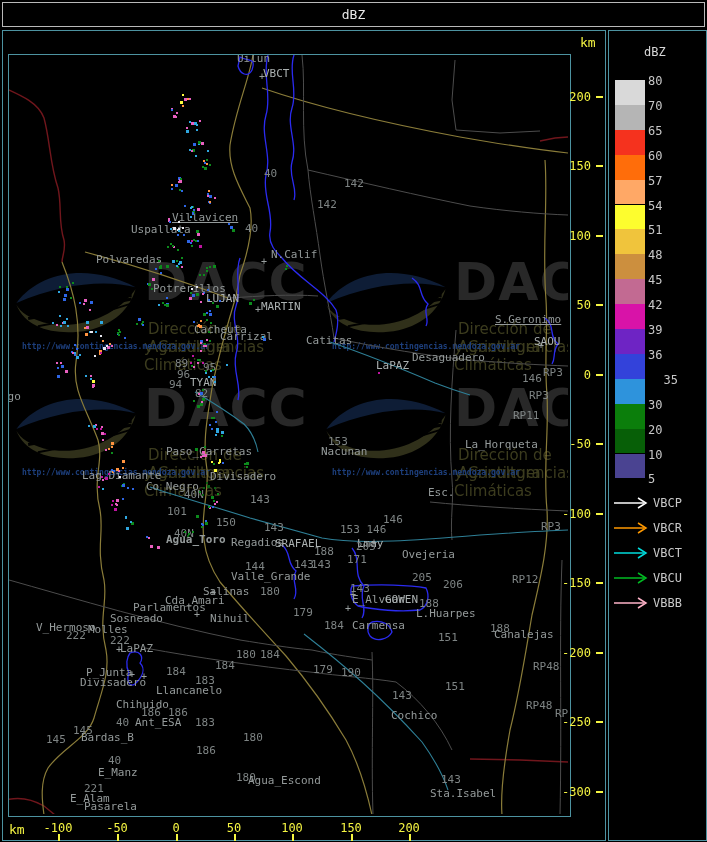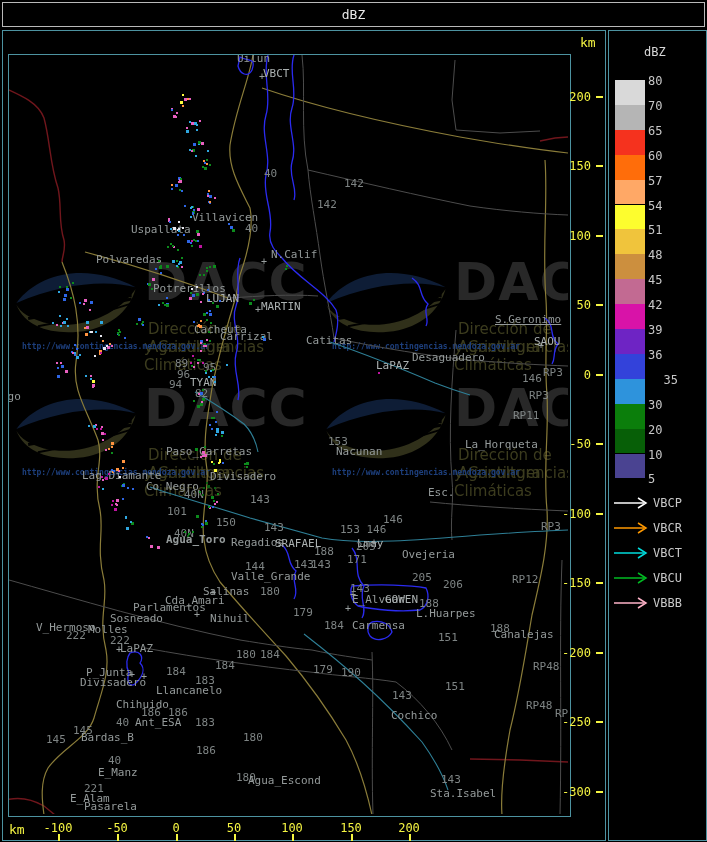--- a/index.html
+++ b/index.html
@@ -168,21 +168,21 @@
         <path d="M372,622 C382,620 390,624 392,632 C388,640 376,642 370,636 C366,630 368,624 372,622 Z"></path>
         <path d="M240,57 C250,62 256,58 252,70 C248,78 240,74 238,66 Z"></path>
       </g>
     </svg>
     <div id="labels" class="abs" style="left:0;top:0;width:100%;height:100%;">
         <div class="mlab " style="left: 228px; top: -2px;">Uilun</div>
         <div class="mlab st" style="left: 254px; top: 13px;">VBCT</div>
         <div class="mlab rt" style="left: 255px; top: 113px;">40</div>
         <div class="mlab rt" style="left: 335px; top: 123px;">142</div>
         <div class="mlab rt" style="left: 308px; top: 144px;">142</div>
-        <div class="mlab " style="left: 183px; top: 157px;">Villavicen</div>
+        <div class="mlab " style="left: 163px; top: 157px; text-decoration: underline;">Villavicen</div>
         <div class="mlab rt" style="left: 236px; top: 168px;">40</div>
         <div class="mlab " style="left: 122px; top: 169px;">Uspallata</div>
         <div class="mlab " style="left: 262px; top: 194px;">N.Calif</div>
         <div class="mlab " style="left: 87px; top: 199px;">Polvaredas</div>
         <div class="mlab " style="left: 144px; top: 228px;">Potrerillos</div>
         <div class="mlab st" style="left: 197px; top: 238px;">LUJAN</div>
         <div class="mlab st" style="left: 252px; top: 246px;">MARTIN</div>
         <div class="mlab " style="left: 185px; top: 269px;">Cacheuta</div>
         <div class="mlab " style="left: 211px; top: 276px;">Carrizal</div>
         <div class="mlab " style="left: 297px; top: 280px;">Catitas</div>
@@ -195,21 +195,21 @@
         <div class="mlab rt" style="left: 520px; top: 335px;">RP3</div>
         <div class="mlab rt" style="left: 504px; top: 355px;">RP11</div>
         <div class="mlab rt" style="left: 166px; top: 303px;">89</div>
         <div class="mlab rt" style="left: 194px; top: 307px;">95</div>
         <div class="mlab rt" style="left: 168px; top: 314px;">96</div>
         <div class="mlab rt" style="left: 160px; top: 324px;">94</div>
         <div class="mlab st" style="left: 181px; top: 322px;">TYAN</div>
         <div class="mlab rt" style="left: 186px; top: 333px;">82</div>
         <div class="mlab " style="left: -8px; top: 336px;">ago</div>
         <div class="mlab rt" style="left: 319px; top: 381px;">153</div>
-        <div class="mlab " style="left: 327px; top: 391px; text-align: center;">Nacunan</div>
+        <div class="mlab " style="left: 312px; top: 391px; text-align: center;">Nacunan</div>
         <div class="mlab " style="left: 157px; top: 391px;">Paso_Carretas</div>
         <div class="mlab " style="left: 456px; top: 384px;">La_Horqueta</div>
         <div class="mlab " style="left: 201px; top: 416px;">Divisadero</div>
         <div class="mlab " style="left: 73px; top: 415px;">Lag.Diamante</div>
         <div class="mlab " style="left: 137px; top: 426px;">Co_Negro</div>
         <div class="mlab rt" style="left: 175px; top: 434px;">40N</div>
         <div class="mlab " style="left: 419px; top: 432px;">Esc.</div>
         <div class="mlab rt" style="left: 241px; top: 439px;">143</div>
         <div class="mlab rt" style="left: 158px; top: 451px;">101</div>
         <div class="mlab rt" style="left: 207px; top: 462px;">150</div>

